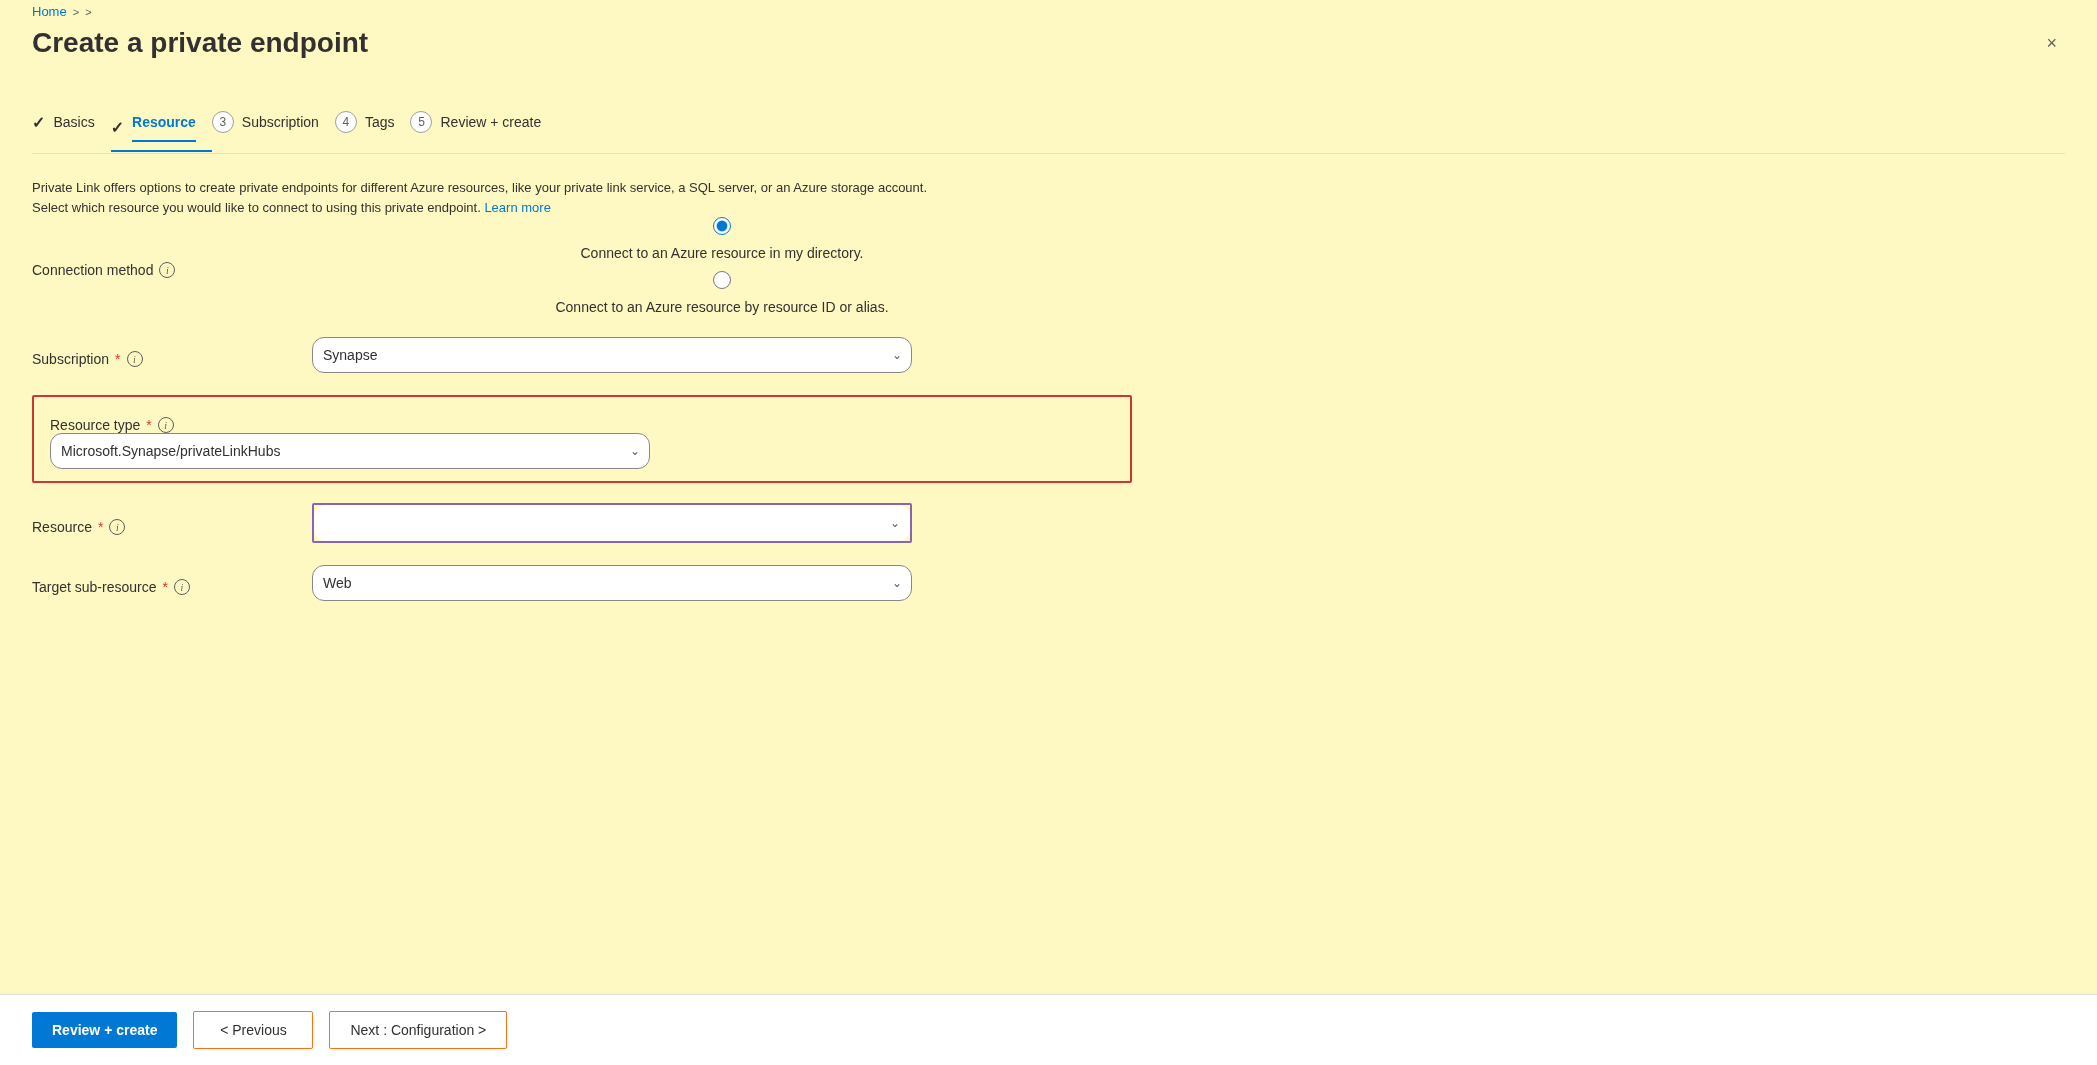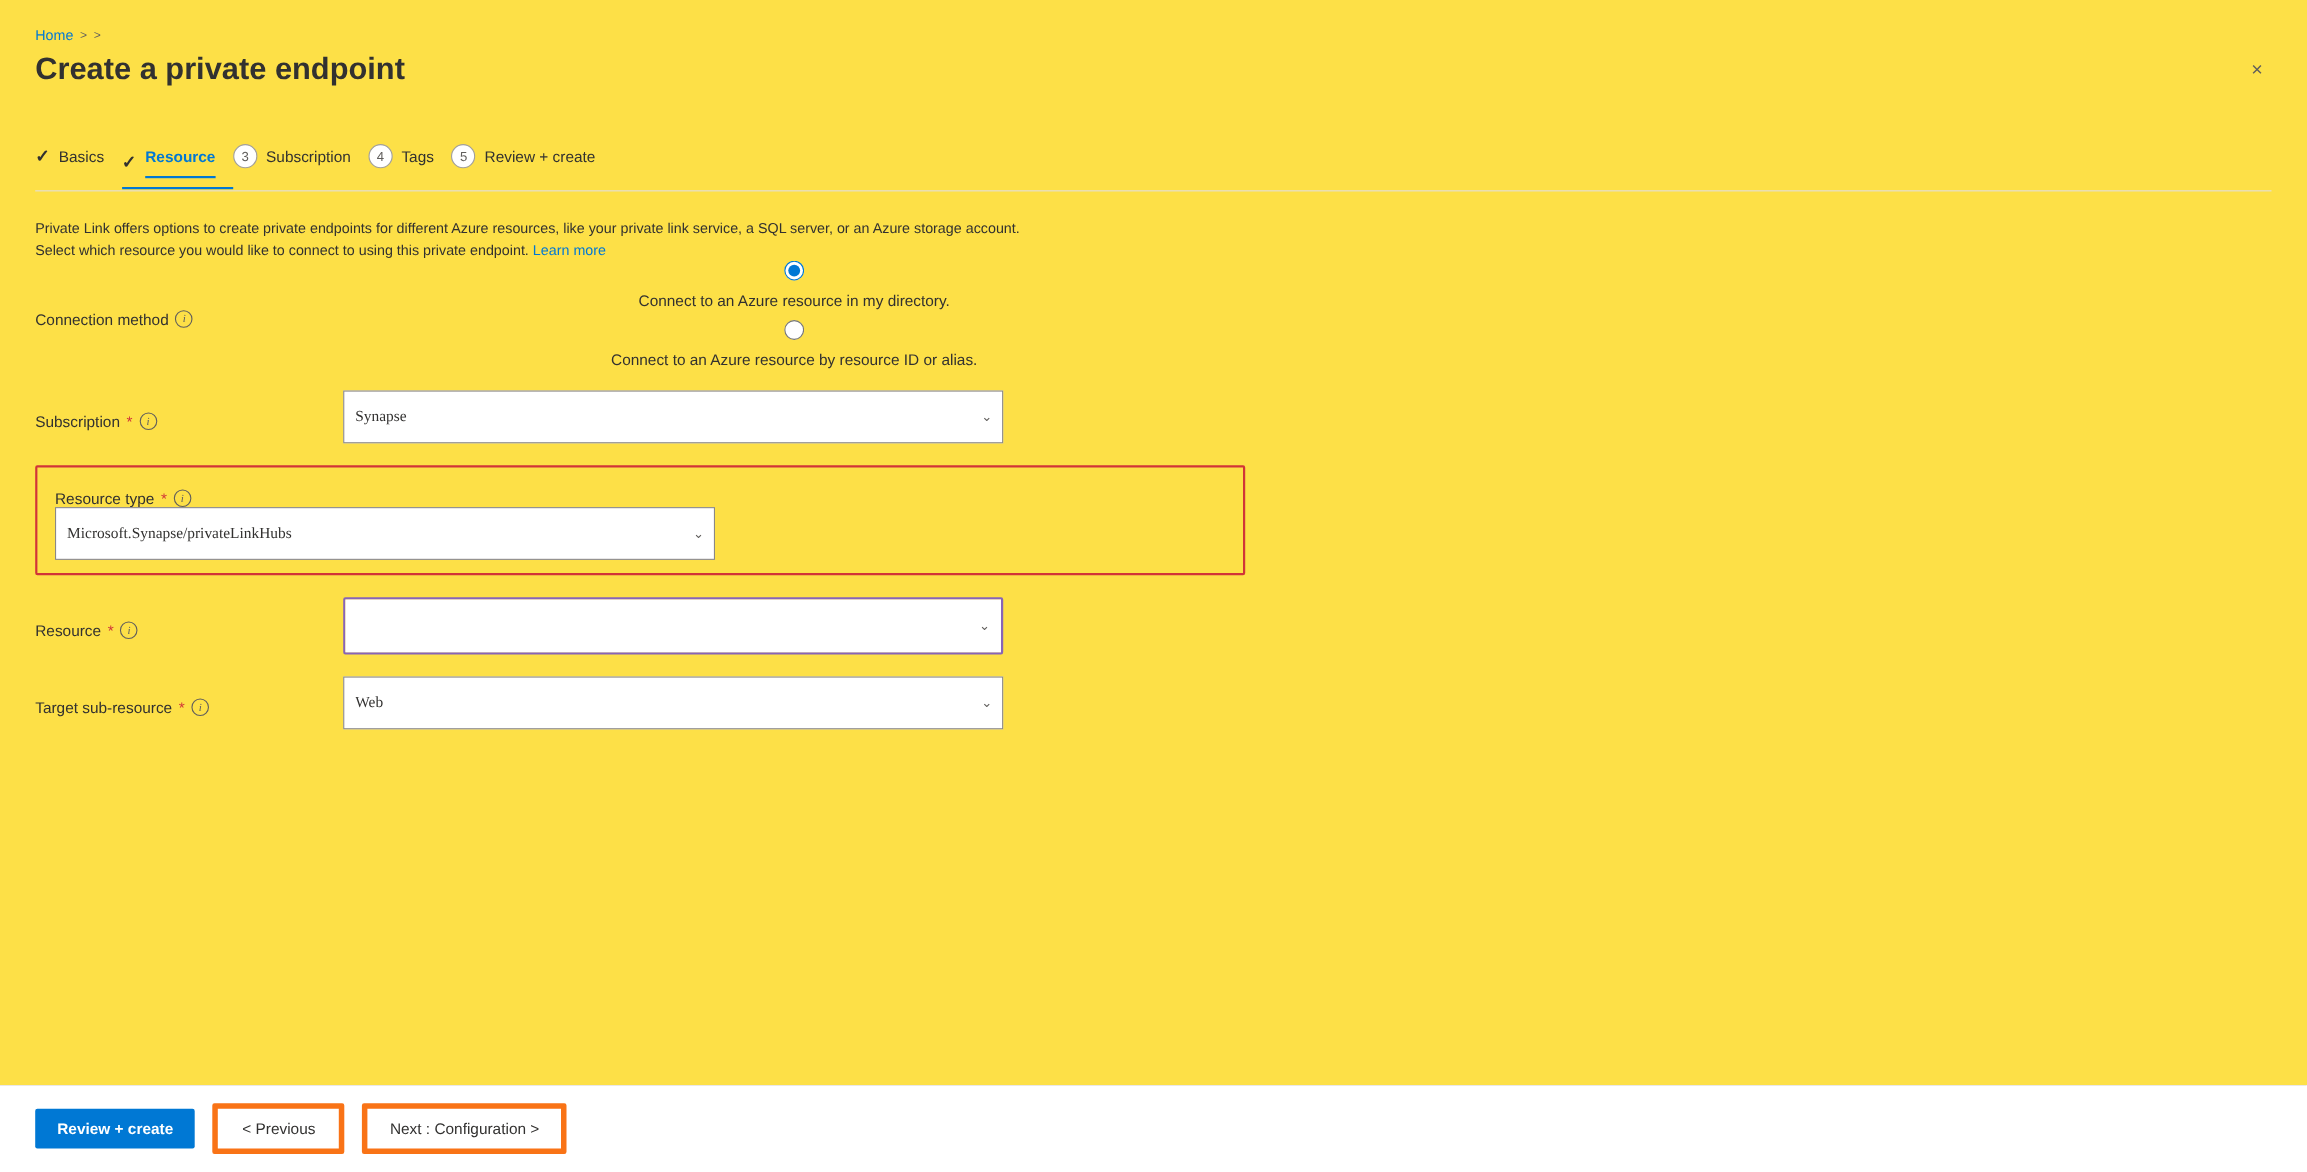--- a/index.html
+++ b/index.html
@@ -3,23 +3,23 @@
   <meta charset="utf-8">
   <style>
     * { box-sizing: border-box; margin: 0; padding: 0; }
     body {
       font-family: 'Segoe UI', Arial, sans-serif;
       font-size: 14px;
       background: #f5f5f5;
       color: #323130;
     }
     .page-container {
-      background: #fde047;
+      background: #fef9c3;
       min-height: 100vh;
-      padding: 24px 32px 0 32px;
+      padding: 4px 32px 0 32px;
       position: relative;
     }
     .breadcrumb {
       display: flex;
       align-items: center;
       gap: 6px;
       margin-bottom: 8px;
       font-size: 13px;
     }
     .breadcrumb-home {
@@ -173,31 +173,30 @@
     .select-wrapper {
       position: relative;
       width: 600px;
     }
     .select-wrapper.focused {
       border: 2px solid #8764b8;
       border-radius: 2px;
     }
     .form-select {
       width: 100%;
-      height: 48px;
+      height: 36px;
       padding: 0 32px 0 10px;
       border: 1px solid #8a8886;
-      border-radius: 0;
+      border-radius: 12px;
       background: #fff;
       font-size: 14px;
       color: #323130;
       appearance: none;
       cursor: pointer;
       outline: none;
-      font-family: Liberation Serif, serif;
     }
     .select-wrapper.focused .form-select {
       border: none;
     }
     .chevron-icon {
       position: absolute;
       right: 10px;
       top: 50%;
       transform: translateY(-50%);
       pointer-events: none;
@@ -235,21 +234,21 @@
       padding: 10px 20px;
       font-size: 14px;
       font-weight: 600;
       cursor: pointer;
       border-radius: 2px;
       min-width: 140px;
     }
     .btn-secondary {
       background: #fff;
       color: #323130;
-      border: 5px solid #f97316;
+      border: 1px solid #f97316;
       padding: 10px 20px;
       font-size: 14px;
       cursor: pointer;
       border-radius: 2px;
       min-width: 120px;
     }
     .main-content {
       padding-bottom: 80px;
     }
   </style>

